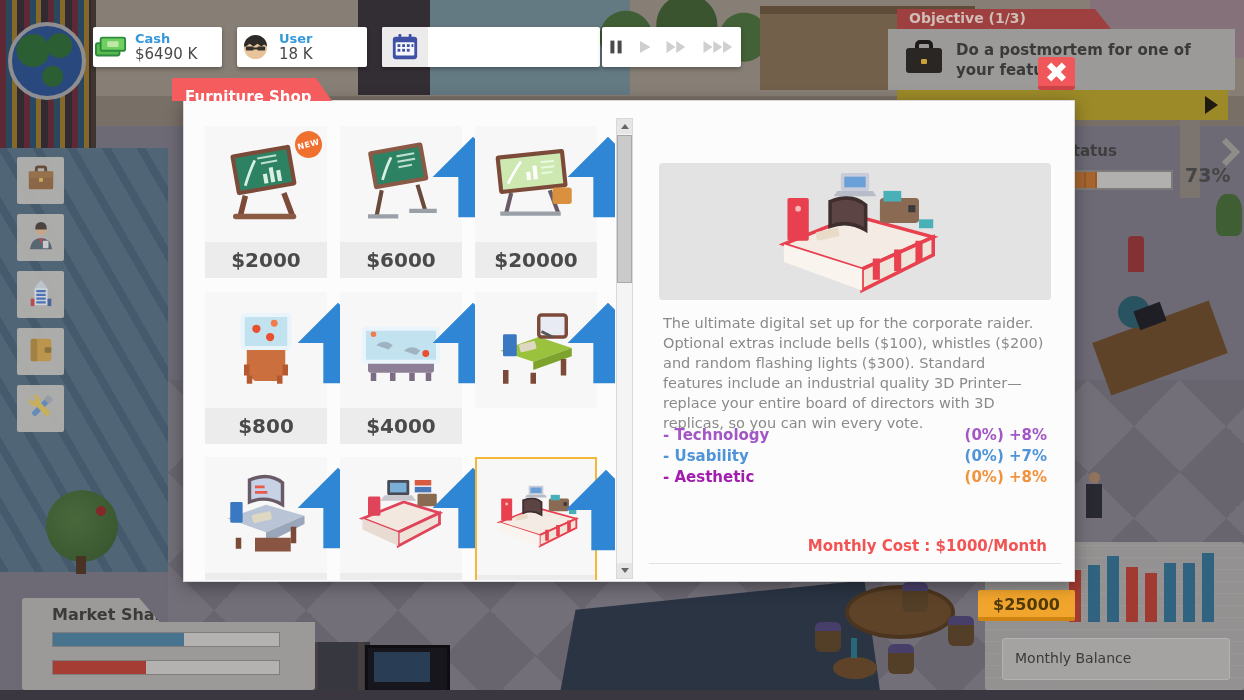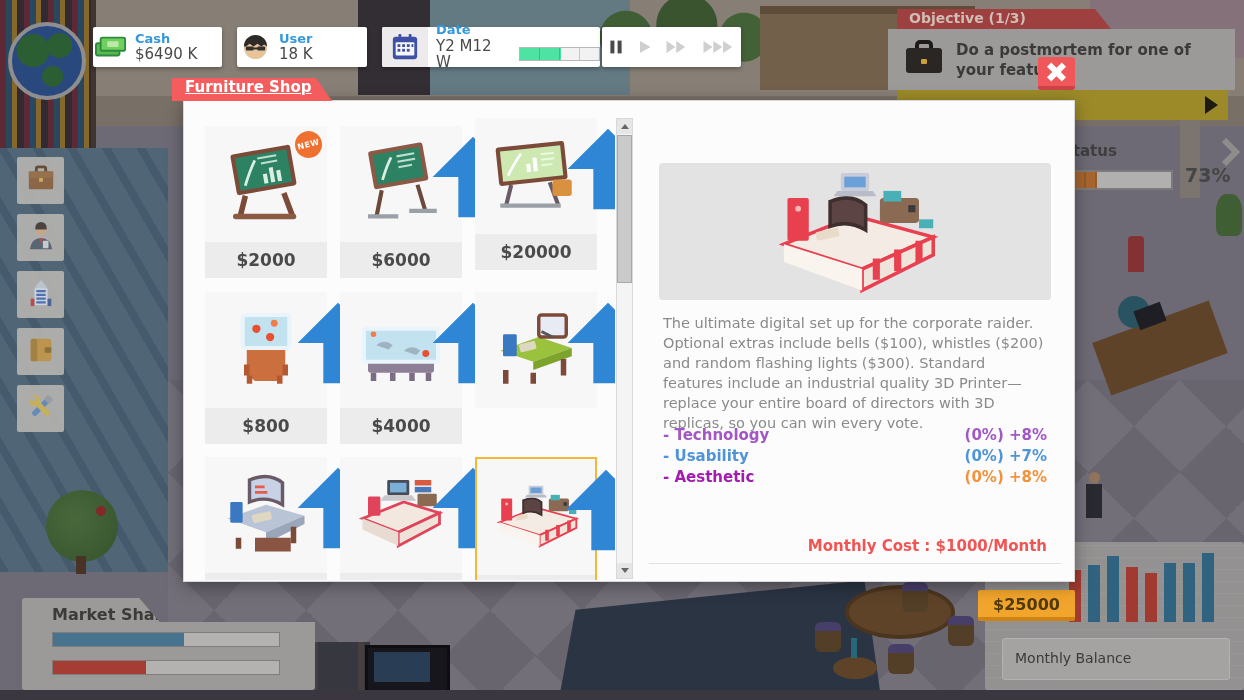--- a/index.html
+++ b/index.html
@@ -72,29 +72,29 @@
   #statusbar{left:895px;top:170px;width:278px;height:20px;background:#b2b0ae;border:2px solid #7d7b79;z-index:6;}
   #statusfill{height:100%;background:#a8662f;background-image:repeating-linear-gradient(90deg,rgba(0,0,0,.12) 0 2px,transparent 2px 11px);}
   #statuspct{left:1185px;top:164px;font-size:19px;font-weight:bold;color:#454545;z-index:6;}
   #statchev{left:1220px;top:138px;z-index:6;cursor:pointer;}
   
   .sbtn{position:absolute;left:17px;width:47px;height:47px;background:#b4b2b0;border-radius:2px;z-index:6;
     display:flex;align-items:center;justify-content:center;cursor:pointer;opacity:.92;}
   .sbtn svg{width:30px;height:30px;opacity:.85;}
   
   #shoptab{left:172px;top:78px;width:160px;height:23px;background:#f45c5e;color:#fff;font-size:15px;font-weight:bold;
-    padding:0 0 0 13px;clip-path:polygon(0 0,calc(100% - 16px) 0,100% 100%,0 100%);z-index:35;text-decoration:underline;}
+    padding:10px 0 0 13px;clip-path:polygon(0 0,calc(100% - 16px) 0,100% 100%,0 100%);z-index:35;text-decoration:underline;}
   #modal{left:183px;top:100px;width:892px;height:482px;background:#fcfcfc;border:1px solid #d8d8d8;
     box-shadow:0 4px 16px rgba(0,0,0,.35);z-index:30;}
   #listclip{position:absolute;left:16px;top:16px;width:415px;height:463px;overflow:hidden;}
   .card{position:absolute;width:122px;background:#fff;cursor:pointer;}
   .card.selected{border:2px solid #f2b838;}
   .cimg{position:relative;width:100%;height:116px;background:#f7f7f7;display:flex;align-items:center;justify-content:center;}
   .cimg svg{width:88px;height:88px;}
-  .cprice{width:100%;height:36px;background:#ececec;text-align:center;line-height:36px;font-size:17px;font-weight:bold;color:#4a4a4a;}
+  .cprice{width:100%;height:36px;background:#ececec;text-align:center;line-height:36px;font-size:20px;font-weight:bold;color:#4a4a4a;}
   .uparrow{position:absolute;right:7px;top:7px;width:26px;height:26px;}
   .newbadge{position:absolute;right:5px;top:5px;width:27px;height:27px;border-radius:50%;background:#f07030;color:#fff;
     font-size:8px;font-weight:bold;display:flex;align-items:center;justify-content:center;transform:rotate(-14deg);letter-spacing:.5px;}
   
   #sbar{position:absolute;left:432px;top:17px;width:17px;height:461px;background:#f4f4f4;border:1px solid #d8d8d8;}
   .sbtn2{position:absolute;left:0;width:15px;height:15px;background:#e6e6e6;display:flex;align-items:center;justify-content:center;cursor:pointer;}
   #sbup{top:0;} #sbdn{bottom:0;}
   .tri-up{width:0;height:0;border-left:4px solid transparent;border-right:4px solid transparent;border-bottom:5px solid #666;}
   .tri-dn{width:0;height:0;border-left:4px solid transparent;border-right:4px solid transparent;border-top:5px solid #666;}
   #sthumb{position:absolute;left:0;top:16px;width:15px;height:148px;background:#cacaca;border:1px solid #a8a8a8;cursor:grab;}
@@ -208,30 +208,20 @@
             <rect x="17" y="12" width="3" height="3"></rect>
             <rect x="22" y="12" width="2" height="3"></rect>
             <rect x="7" y="17" width="3" height="3"></rect>
             <rect x="12" y="17" width="3" height="3"></rect>
             <rect x="17" y="17" width="3" height="3"></rect>
           </g>
           <rect x="8" y="1" width="3" height="6" rx="1" fill="#3f51a5"></rect>
           <rect x="19" y="1" width="3" height="6" rx="1" fill="#3f51a5"></rect>
         </svg>
       </span>
-    <span id="datecol">
-      <div class="slabel">Date</div>
-      <div id="daterow">
-        <span class="svalue">Y2 M12 W</span>
-        <span id="datebar">
-          <span id="datefill" style="width: 52%;"></span>
-          <span class="seg"></span>
-        </span>
-      </div>
-    </span>
   </div>
   <div class="statbox" id="playbox">
     <span class="pbtn active">
         <svg width="16" height="18" viewBox="0 0 20 20">
           <rect x="3" y="2" width="5" height="16" fill="currentColor"></rect>
           <rect x="12" y="2" width="5" height="16" fill="currentColor"></rect>
         </svg>
       </span>
     <span class="pbtn">
         <svg width="15" height="16" viewBox="0 0 20 20">
@@ -354,21 +344,21 @@
                 </g>
                 <path d="M18 38 L14 58 M44 34 L50 54" stroke="#6a4a3a" stroke-width="3"></path>
                 <path d="M8 57 h22 M38 53 h20" stroke="#9aa0a8" stroke-width="3"></path>
               </svg></span>
           <span class="uparrow"><svg viewBox="0 0 24 24" width="26" height="26">
                 <path d="M12 1 L23 12 H16 V23 H8 V12 H1 Z" fill="#2e86d4"></path>
               </svg></span>
           </div>
         <div class="cprice">$6000</div>
       </div>
-      <div class="card" style="left:275px;top:1px">
+      <div class="card" style="left:275px;top:9px">
         <div class="cimg">
             <span><svg viewBox="0 0 64 64">
                 <g transform="rotate(-6 32 26)">
                   <rect x="4" y="10" width="50" height="28" rx="2" fill="#7c4a38"></rect>
                   <rect x="7" y="13" width="44" height="22" fill="#cde8b0"></rect>
                   <path d="M11 31 Q17 22 22 16" stroke="#fff" stroke-width="2" fill="none"></path>
                   <rect x="25" y="24" width="3" height="6" fill="#fff"></rect>
                   <rect x="30" y="20" width="3" height="10" fill="#fff"></rect>
                   <path d="M36 18 h10 M36 22 h10 M36 26 h8" stroke="#eafae0" stroke-width="1.5"></path>
                 </g>

